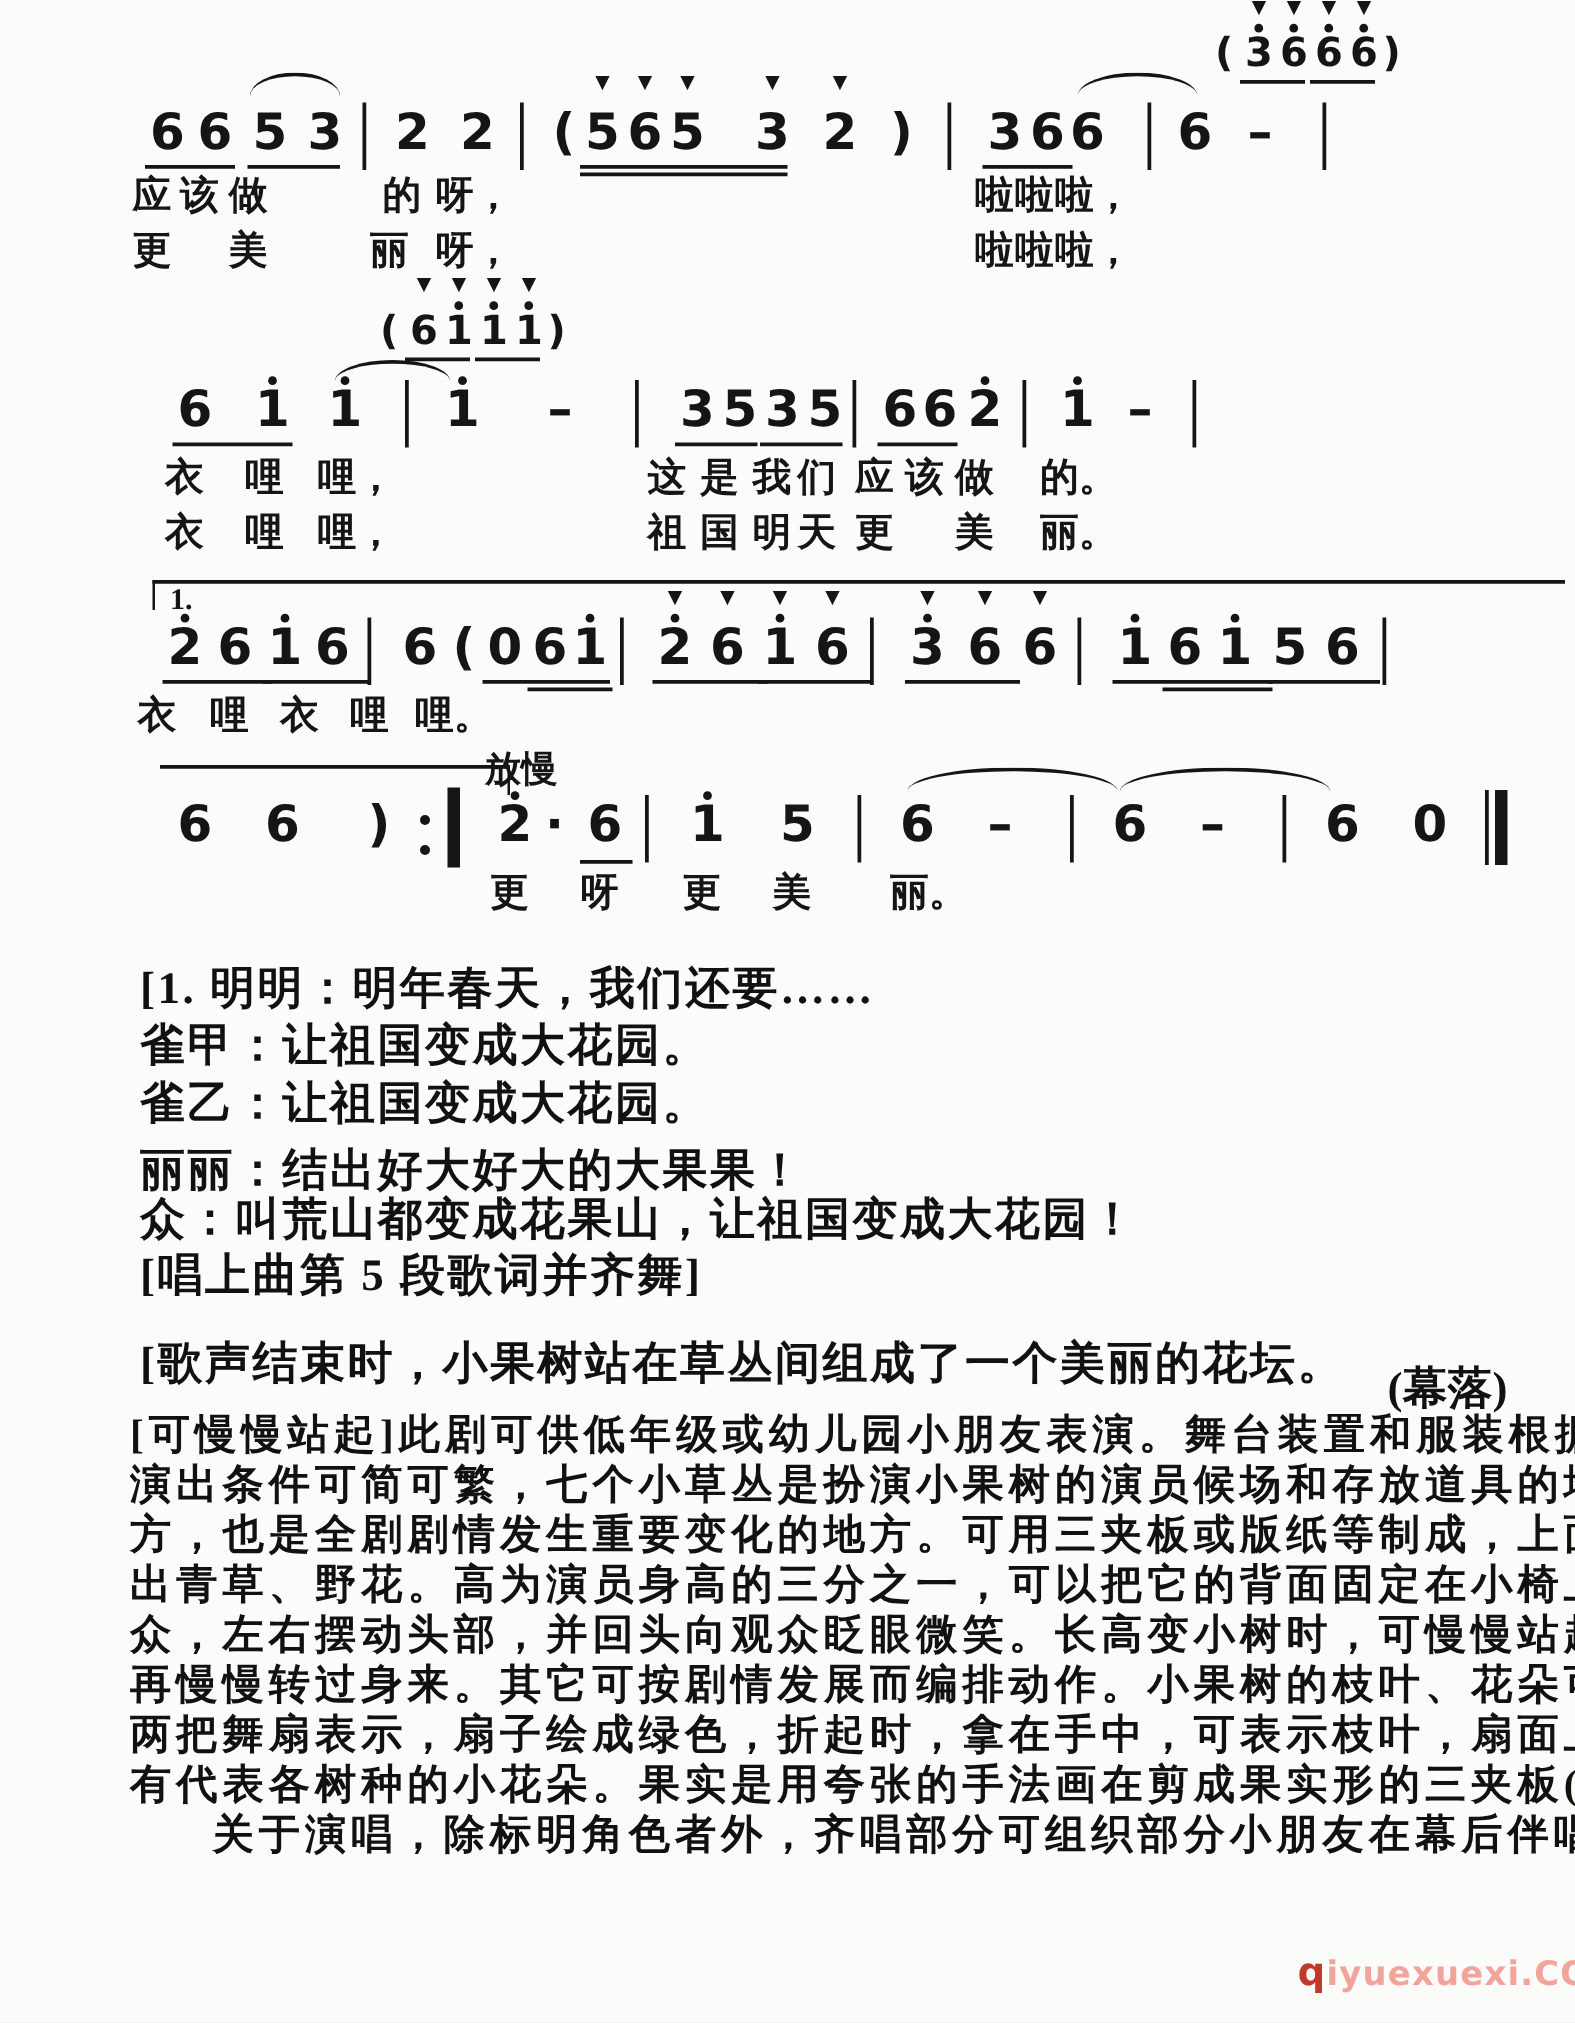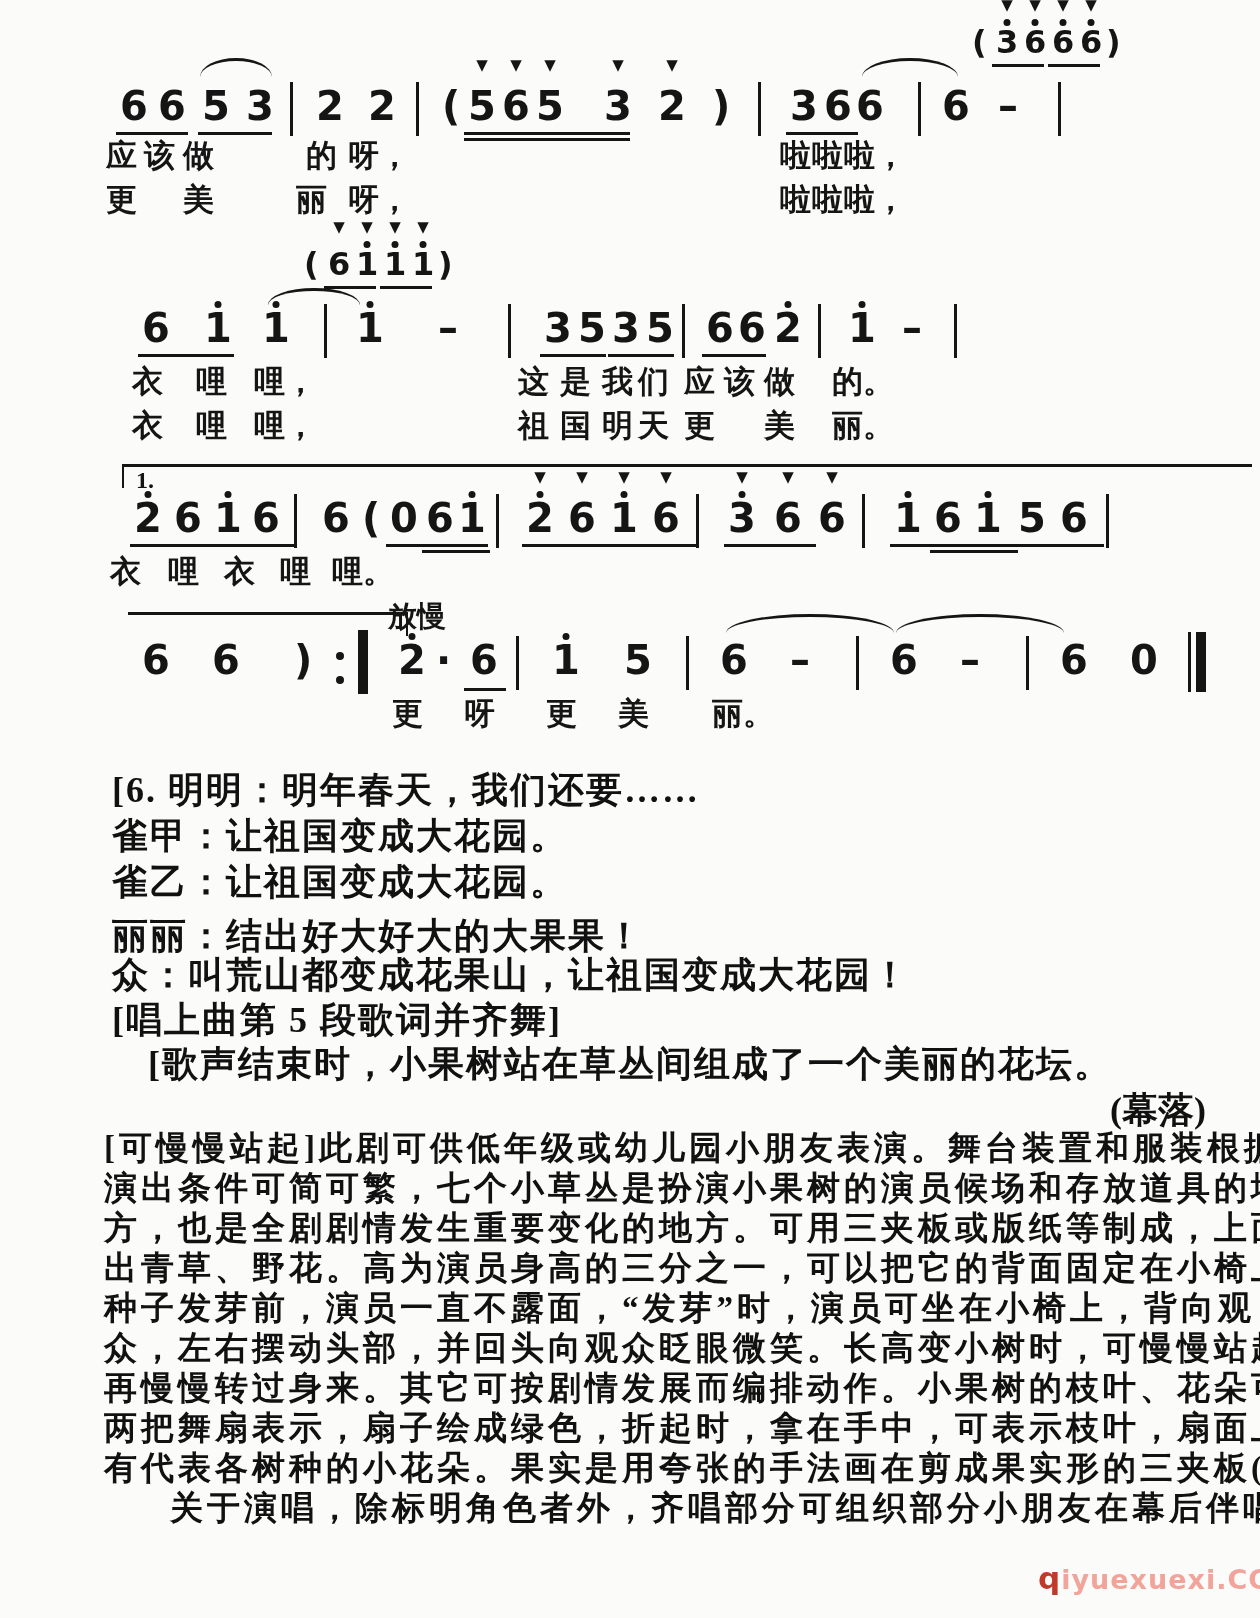--- a/index.html
+++ b/index.html
@@ -217,35 +217,34 @@
       <div class="tok n" style="left: 1130px; top: 640px; font-size: 40px;">0</div>
       <div class="bar" style="left: 1188px; top: 632px; width: 3px; height: 60px;"></div>
       <div class="bar" style="left: 1196px; top: 632px; width: 10px; height: 60px;"></div>
       <div class="tok lyr" style="left: 392px; top: 698px; font-size: 31px;">更</div>
       <div class="tok lyr" style="left: 464px; top: 698px; font-size: 31px;">呀</div>
       <div class="tok lyr" style="left: 546px; top: 698px; font-size: 31px;">更</div>
       <div class="tok lyr" style="left: 618px; top: 698px; font-size: 31px;">美</div>
       <div class="tok lyr" style="left: 712px; top: 698px; font-size: 31px;">丽。</div>
     </div>
   <div id="dialogue-root">
-      <div class="dlg-line" style="top: 766px;">[6. 明明：明年春天，我们还要……</div>
+      <div class="dlg-line" style="top: 766px;">[1. 明明：明年春天，我们还要……</div>
       <div class="dlg-line" style="top: 812px;">雀甲：让祖国变成大花园。</div>
       <div class="dlg-line" style="top: 858px;">雀乙：让祖国变成大花园。</div>
       <div class="dlg-line" style="top: 912px;">丽丽：结出好大好大的大果果！</div>
       <div class="dlg-line" style="top: 951px;">众：叫荒山都变成花果山，让祖国变成大花园！</div>
       <div class="dlg-line" style="top: 996px;">[唱上曲第 5 段歌词并齐舞]</div>
-      <div class="dlg-line" style="top: 1040px; margin-left: 36px;">[歌声结束时，小果树站在草丛间组成了一个美丽的花坛。</div>
+      <div class="dlg-line" style="top: 1066px;">[歌声结束时，小果树站在草丛间组成了一个美丽的花坛。</div>
     </div>
   <div class="curtain">(幕落)</div>
   <div class="para" id="para-root">
       <div class="pl"><b>[可慢慢站起]</b>此剧可供低年级或幼儿园小朋友表演。舞台装置和服装根据</div>
       <div class="pl">演出条件可简可繁，七个小草丛是扮演小果树的演员候场和存放道具的地</div>
       <div class="pl">方，也是全剧剧情发生重要变化的地方。可用三夹板或版纸等制成，上面绘</div>
       <div class="pl">出青草、野花。高为演员身高的三分之一，可以把它的背面固定在小椅上。</div>
-      <div class="pl">种子发芽前，演员一直不露面，“发芽”时，演员可坐在小椅上，背向观</div>
       <div class="pl">众，左右摆动头部，并回头向观众眨眼微笑。长高变小树时，可慢慢站起，</div>
       <div class="pl">再慢慢转过身来。其它可按剧情发展而编排动作。小果树的枝叶、花朵可用</div>
       <div class="pl">两把舞扇表示，扇子绘成绿色，折起时，拿在手中，可表示枝叶，扇面上绘</div>
       <div class="pl">有代表各树种的小花朵。果实是用夸张的手法画在剪成果实形的三夹板(或</div>
       <div class="pl indent">关于演唱，除标明角色者外，齐唱部分可组织部分小朋友在幕后伴唱。</div>
     </div>
   <div class="wm">
     <span class="q">q</span><span class="rest">iyuexuexi.COM</span>
   </div>
 </div>

